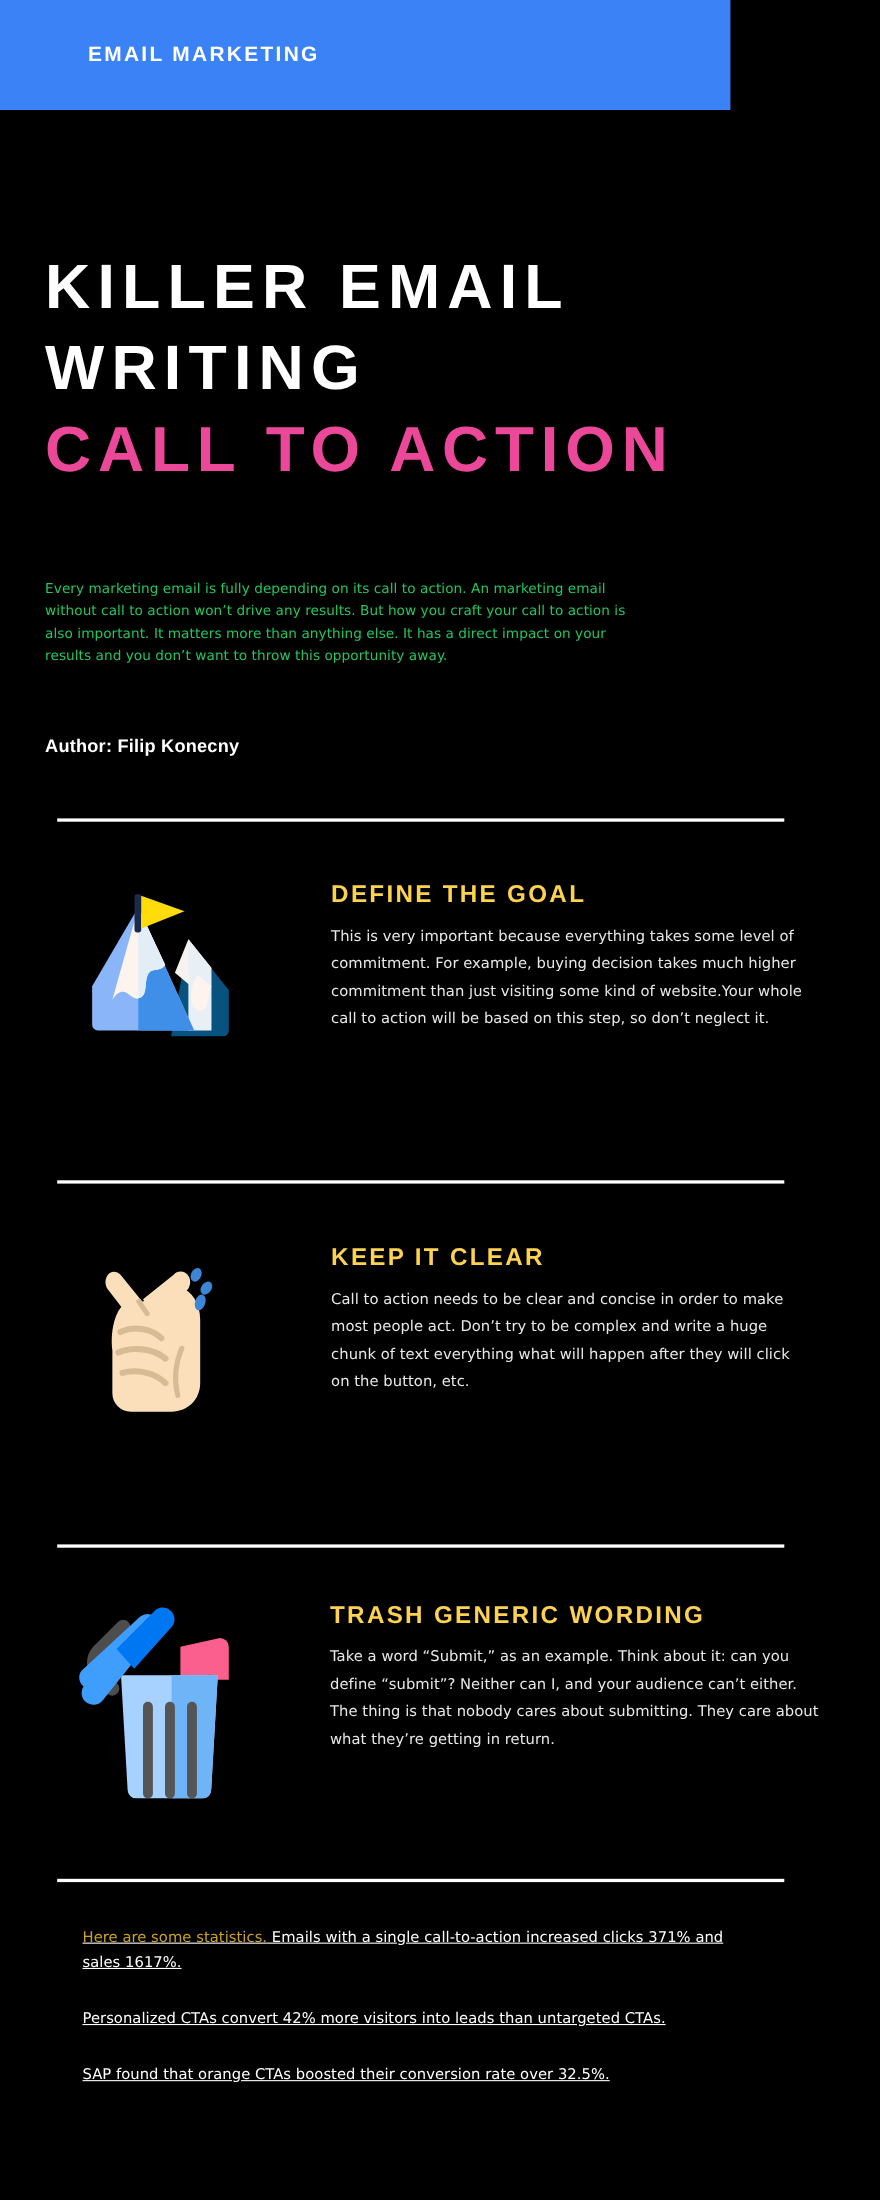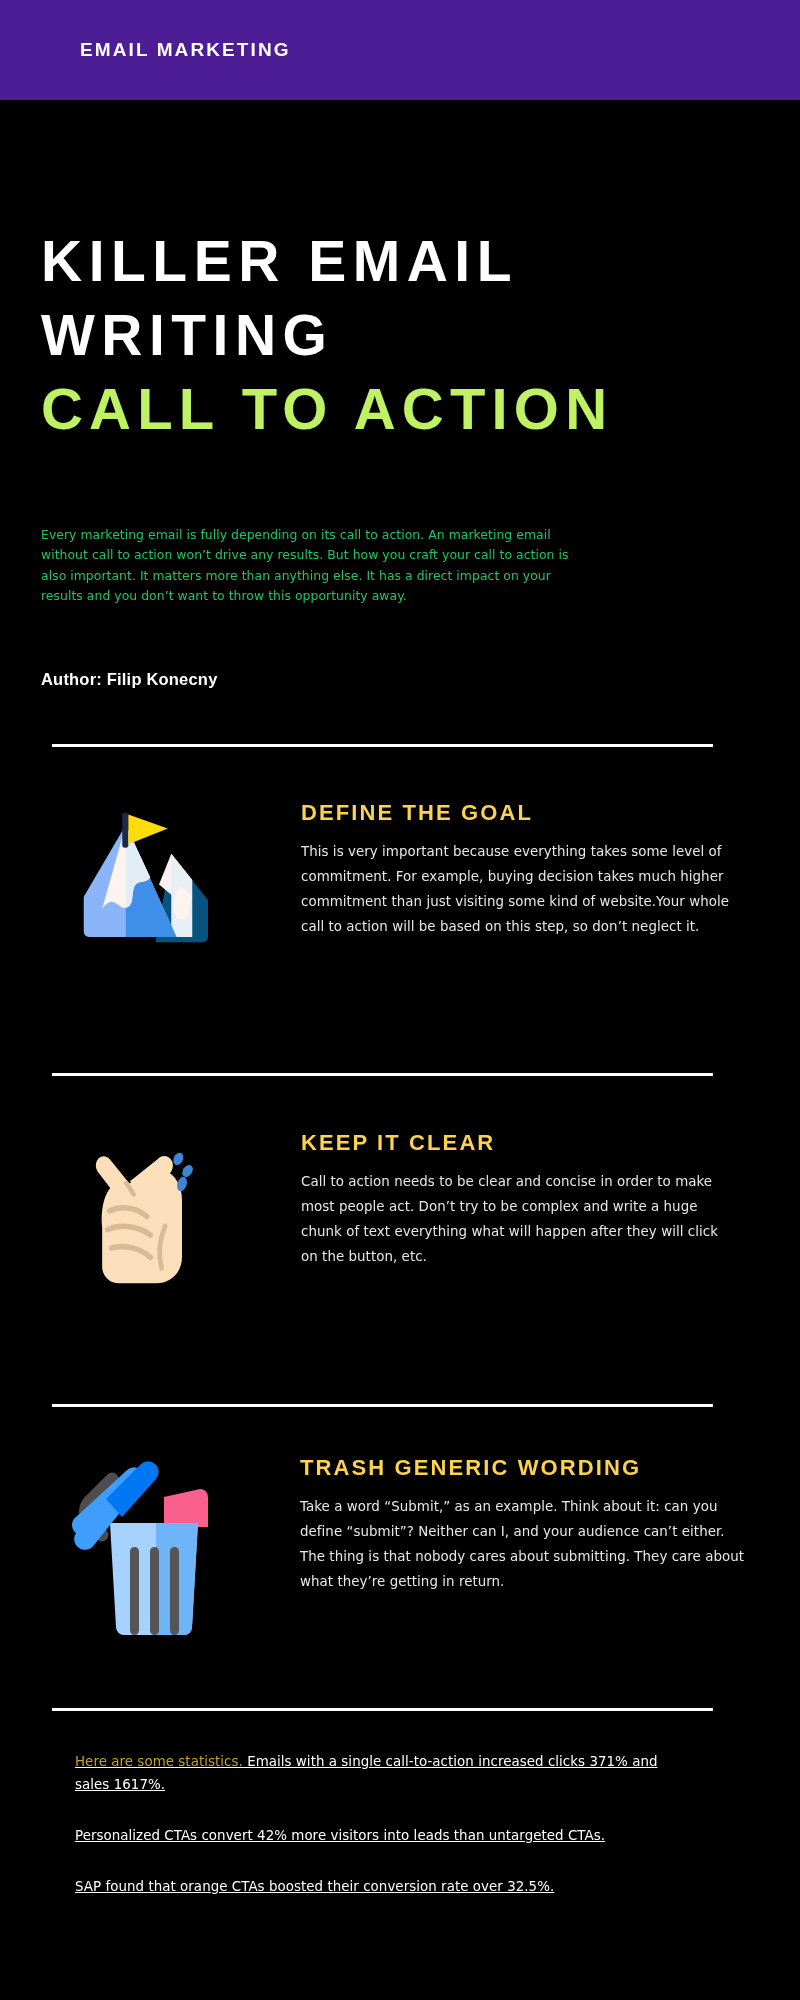--- a/index.html
+++ b/index.html
@@ -18,23 +18,23 @@
     position: relative;
     width: 800px;
     height: 2000px;
     background: #000000;
   }
 
   
   .topbar {
     position: absolute;
     left: 0; top: 0;
-    width: 800px;
+    width: 664px;
     height: 100px;
-    background: #4c1d95;
+    background: #3b82f6;
   }
   .topbar-label {
     position: absolute;
     left: 80px;
     top: 50px;
     transform: translateY(-50%);
     color: #ffffff;
     font-family: "Liberation Sans Narrow", "Liberation Sans", sans-serif;
     font-size: 19px;
     font-weight: 700;
@@ -53,21 +53,21 @@
     font-family: "Liberation Sans Narrow", "Liberation Sans", sans-serif;
     font-weight: 700;
     font-size: 57px;
     line-height: 74px;
     letter-spacing: 6.5px;
     color: #ffffff;
     white-space: nowrap;
     margin: 0;
   }
   .hero-line.accent {
-    color: #bef264;
+    color: #ec4899;
     font-size: 58px;
     letter-spacing: 6.2px;
   }
 
   
   .intro {
     position: absolute;
     left: 41px;
     top: 525px;
     width: 552px;

